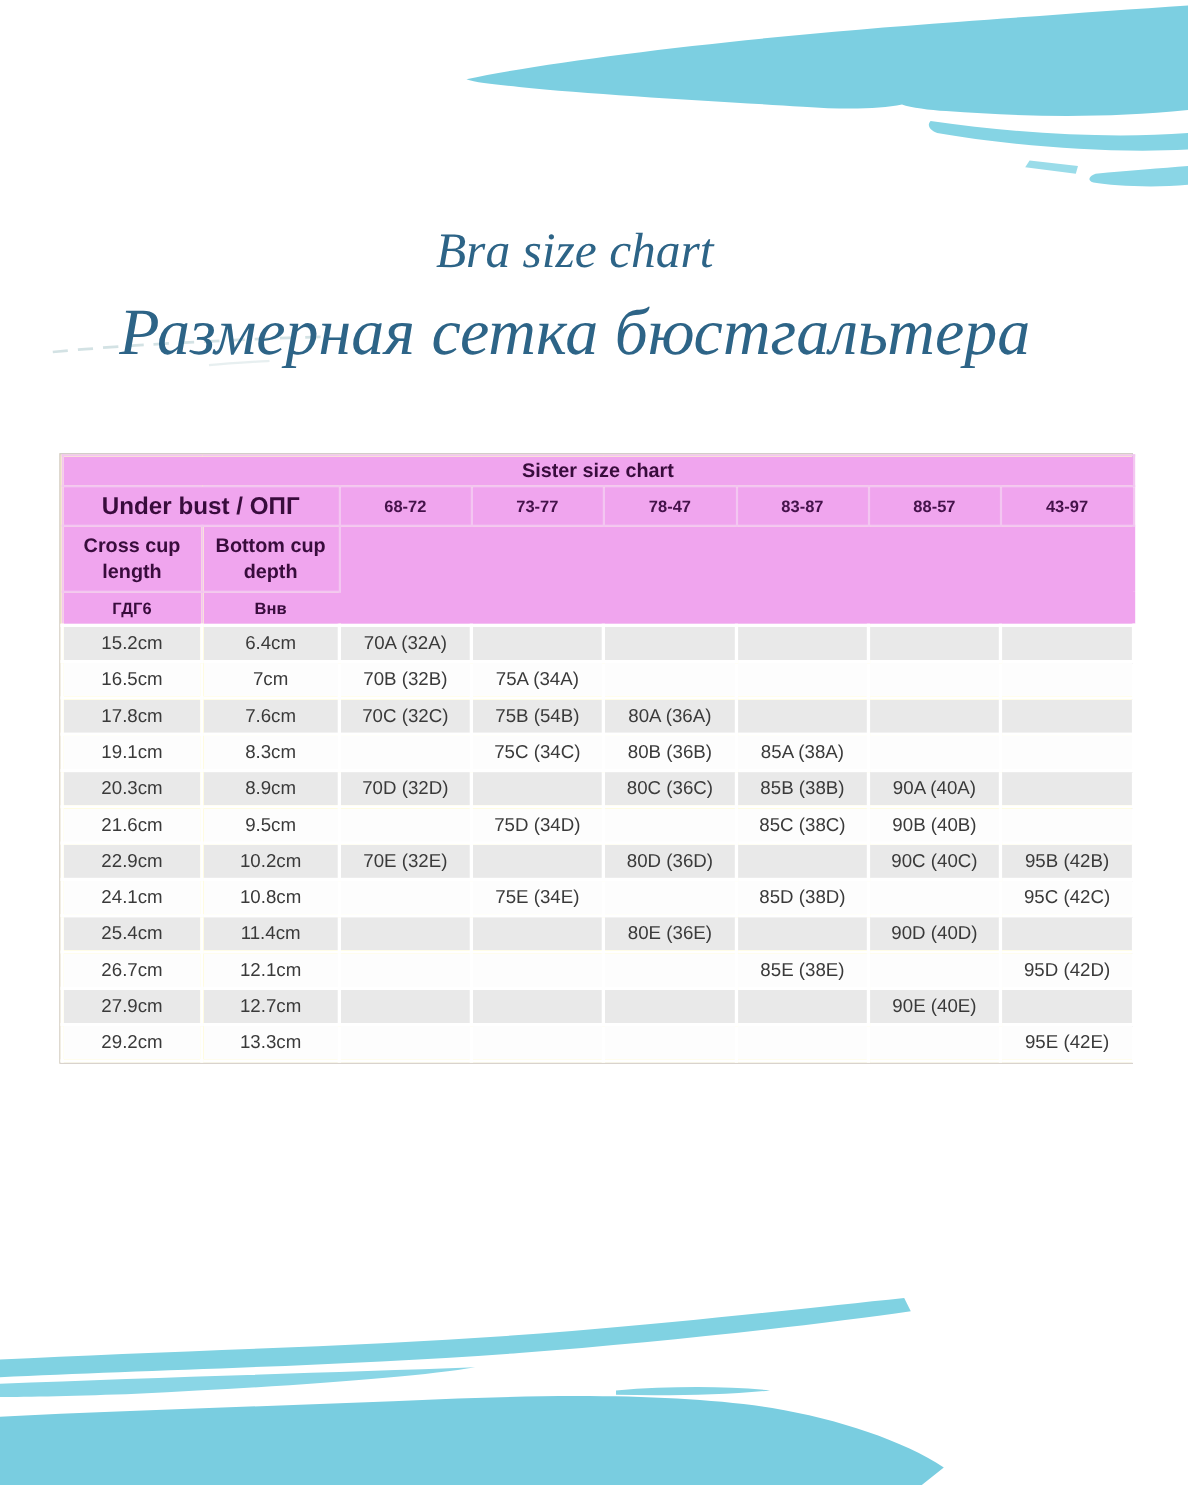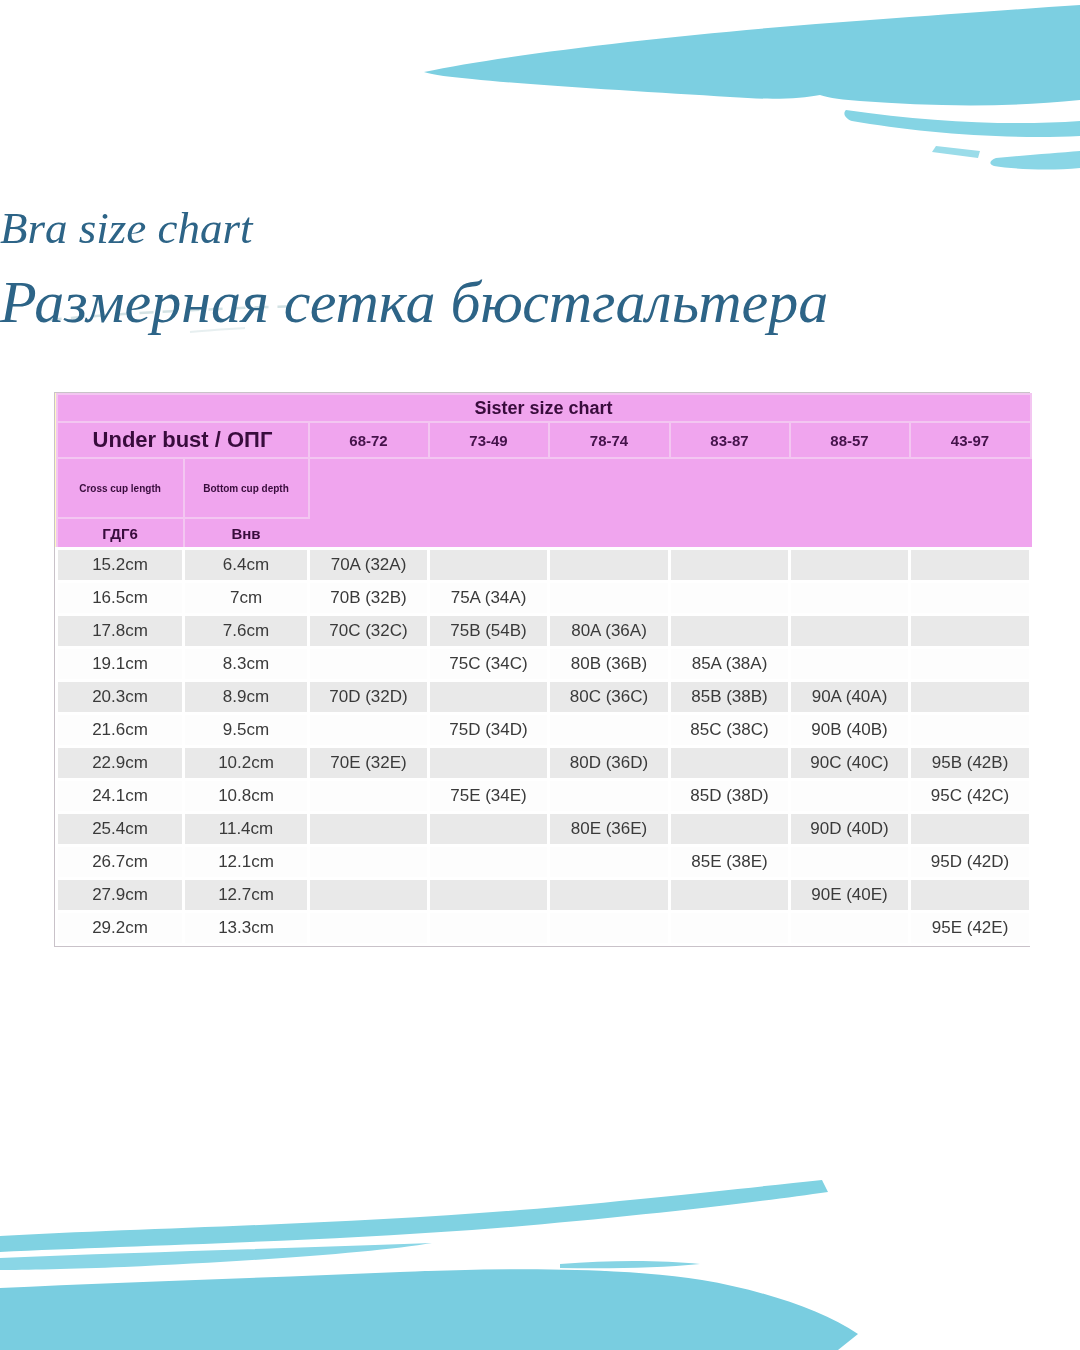--- a/index.html
+++ b/index.html
@@ -10,29 +10,30 @@
     overflow: hidden;
     font-family: "Liberation Sans", sans-serif;
   }
   .deco { position: absolute; pointer-events: none; }
   .deco-top { left: 0; top: 0; }
   .deco-scribble { left: 40px; top: 298px; }
   .deco-bottom { left: 0; top: 1140px; }
 
   .title {
     position: absolute; left: 0; width: 1045px;
+    text-align: center;
     font-family: "Liberation Serif", serif;
     font-style: italic;
     color: #2d6487;
   }
   #title-en { top: 202px; font-size: 45px; }
   #title-ru { top: 268px; font-size: 60px; }
 
   .table-wrap {
-    position: absolute; left: 54px; top: 392px; width: 974px;
+    position: absolute; left: 54px; top: 412px; width: 974px;
     border: 1px solid #c9c2c9;
     background: #fef9c3;
   }
   table {
     border-collapse: collapse;
     table-layout: fixed;
     width: 100%;
   }
   th, td {
     overflow: hidden;
@@ -42,21 +43,21 @@
   }
   th.ph {
     background: #f0a5ee;
     border: 2px solid #f3c6f1;
     color: #380c3c;
     font-weight: bold;
   }
   tr.r-title th { height: 26px; font-size: 18px; }
   tr.r-bands th { height: 34px; font-size: 22px; }
   tr.r-bands th.band { font-size: 15px; color: #44124a; }
-  tr.r-sub th { height: 58px; font-size: 10px; line-height: 1.3; }
+  tr.r-sub th { height: 58px; font-size: 18px; line-height: 1.3; }
   tr.r-ru th { height: 28px; font-size: 15px; margin-top: 24px; }
   tr.r-sub th.spacer { border: 2px solid #f0a5ee; }
   tbody td {
     height: 30px;
     border: 3px solid #ffffff;
     font-size: 17px;
     color: #3a3a3a;
     background: #fdfdfd;
   }
   tbody tr:nth-child(odd) td { background: #e9e9e9; }
@@ -108,22 +109,22 @@
         <col style="width:120px">
           <col style="width:121px">
       </colgroup>
       <thead>
         <tr class="r-title">
           <th class="ph" colspan="8">Sister size chart</th>
         </tr>
         <tr class="r-bands">
           <th class="ph" colspan="2">Under bust / ОПГ</th>
           <th class="ph band">68-72</th>
-          <th class="ph band">73-49</th>
-          <th class="ph band">78-74</th>
+          <th class="ph band">73-77</th>
+          <th class="ph band">78-47</th>
           <th class="ph band">83-87</th>
           <th class="ph band">88-57</th>
           <th class="ph band">43-97</th>
         </tr>
         <tr class="r-sub">
           <th class="ph sub">Cross cup length</th>
           <th class="ph sub">Bottom cup depth</th>
           <th class="ph spacer" colspan="6" rowspan="2"></th>
         </tr>
         <tr class="r-ru">

